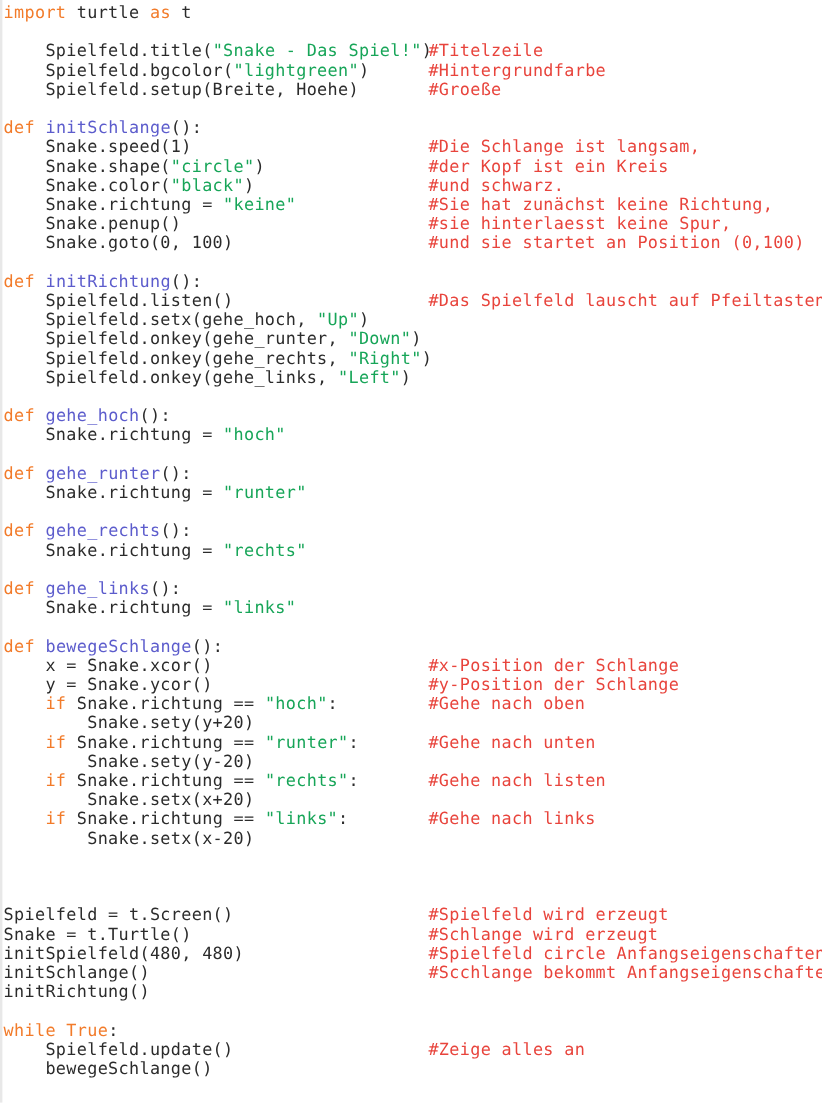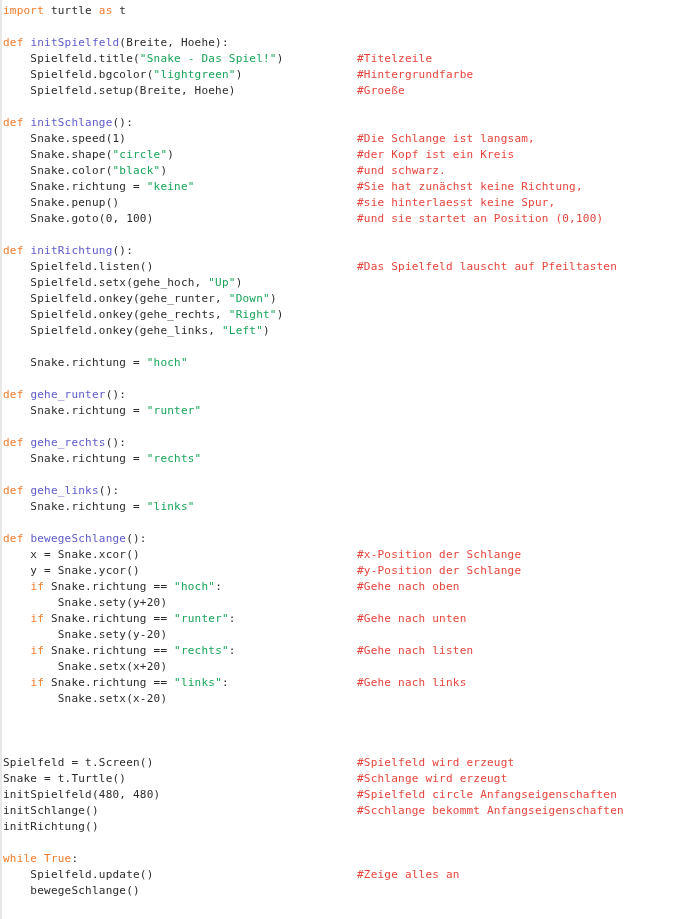--- a/index.html
+++ b/index.html
@@ -26,21 +26,21 @@
     left: 0;
     top: 0;
     width: 2px;
     height: 919px;
     background: #e8e8e8;
   }
   .code-line {
     position: relative;
     height: 16px;
     line-height: 16px;
-    font-size: 11px;
+    font-size: 14px;
     white-space: pre;
     padding-left: 3px;
     letter-spacing: 0.02em;
   }
   .code-main {
     display: inline;
   }
   .comment-col {
     position: absolute;
     left: 357px;
@@ -56,40 +56,40 @@
   .tok-builtin  { color: #f27b2a; }
 </style>
 </head>
 <body>
 
 <div id="code-listing">
   <div class="gutter-strip"></div>
   <div id="lines-container">
       <div class="code-line"><span class="code-main"><span class="tok-keyword">import</span><span class="tok-plain"> turtle </span><span class="tok-keyword">as</span><span class="tok-plain"> t</span></span></div>
       <div class="code-line"><span class="code-main"></span></div>
-      <div class="code-line"><span class="code-main"><span class="tok-keyword">def</span><span class="tok-plain"> </span><span class="tok-def">initSpielfeld</span><span class="tok-plain">(Breite, Hoehe):</span></span></div>
       <div class="code-line"><span class="code-main"><span class="tok-plain">    Spielfeld.title(</span><span class="tok-string">"Snake - Das Spiel!"</span><span class="tok-plain">)</span></span><span class="comment-col tok-comment">#Titelzeile</span></div>
       <div class="code-line"><span class="code-main"><span class="tok-plain">    Spielfeld.bgcolor(</span><span class="tok-string">"lightgreen"</span><span class="tok-plain">)</span></span><span class="comment-col tok-comment">#Hintergrundfarbe</span></div>
       <div class="code-line"><span class="code-main"><span class="tok-plain">    Spielfeld.setup(Breite, Hoehe)</span></span><span class="comment-col tok-comment">#Groeße</span></div>
       <div class="code-line"><span class="code-main"></span></div>
       <div class="code-line"><span class="code-main"><span class="tok-keyword">def</span><span class="tok-plain"> </span><span class="tok-def">initSchlange</span><span class="tok-plain">():</span></span></div>
       <div class="code-line"><span class="code-main"><span class="tok-plain">    Snake.speed(1)</span></span><span class="comment-col tok-comment">#Die Schlange ist langsam,</span></div>
       <div class="code-line"><span class="code-main"><span class="tok-plain">    Snake.shape(</span><span class="tok-string">"circle"</span><span class="tok-plain">)</span></span><span class="comment-col tok-comment">#der Kopf ist ein Kreis</span></div>
       <div class="code-line"><span class="code-main"><span class="tok-plain">    Snake.color(</span><span class="tok-string">"black"</span><span class="tok-plain">)</span></span><span class="comment-col tok-comment">#und schwarz.</span></div>
       <div class="code-line"><span class="code-main"><span class="tok-plain">    Snake.richtung = </span><span class="tok-string">"keine"</span></span><span class="comment-col tok-comment">#Sie hat zunächst keine Richtung,</span></div>
       <div class="code-line"><span class="code-main"><span class="tok-plain">    Snake.penup()</span></span><span class="comment-col tok-comment">#sie hinterlaesst keine Spur,</span></div>
       <div class="code-line"><span class="code-main"><span class="tok-plain">    Snake.goto(0, 100)</span></span><span class="comment-col tok-comment">#und sie startet an Position (0,100)</span></div>
       <div class="code-line"><span class="code-main"></span></div>
       <div class="code-line"><span class="code-main"><span class="tok-keyword">def</span><span class="tok-plain"> </span><span class="tok-def">initRichtung</span><span class="tok-plain">():</span></span></div>
       <div class="code-line"><span class="code-main"><span class="tok-plain">    Spielfeld.listen()</span></span><span class="comment-col tok-comment">#Das Spielfeld lauscht auf Pfeiltasten</span></div>
       <div class="code-line"><span class="code-main"><span class="tok-plain">    Spielfeld.setx(gehe_hoch, </span><span class="tok-string">"Up"</span><span class="tok-plain">)</span></span></div>
       <div class="code-line"><span class="code-main"><span class="tok-plain">    Spielfeld.onkey(gehe_runter, </span><span class="tok-string">"Down"</span><span class="tok-plain">)</span></span></div>
       <div class="code-line"><span class="code-main"><span class="tok-plain">    Spielfeld.onkey(gehe_rechts, </span><span class="tok-string">"Right"</span><span class="tok-plain">)</span></span></div>
       <div class="code-line"><span class="code-main"><span class="tok-plain">    Spielfeld.onkey(gehe_links, </span><span class="tok-string">"Left"</span><span class="tok-plain">)</span></span></div>
       <div class="code-line"><span class="code-main"></span></div>
+      <div class="code-line"><span class="code-main"><span class="tok-keyword">def</span><span class="tok-plain"> </span><span class="tok-def">gehe_hoch</span><span class="tok-plain">():</span></span></div>
       <div class="code-line"><span class="code-main"><span class="tok-plain">    Snake.richtung = </span><span class="tok-string">"hoch"</span></span></div>
       <div class="code-line"><span class="code-main"></span></div>
       <div class="code-line"><span class="code-main"><span class="tok-keyword">def</span><span class="tok-plain"> </span><span class="tok-def">gehe_runter</span><span class="tok-plain">():</span></span></div>
       <div class="code-line"><span class="code-main"><span class="tok-plain">    Snake.richtung = </span><span class="tok-string">"runter"</span></span></div>
       <div class="code-line"><span class="code-main"></span></div>
       <div class="code-line"><span class="code-main"><span class="tok-keyword">def</span><span class="tok-plain"> </span><span class="tok-def">gehe_rechts</span><span class="tok-plain">():</span></span></div>
       <div class="code-line"><span class="code-main"><span class="tok-plain">    Snake.richtung = </span><span class="tok-string">"rechts"</span></span></div>
       <div class="code-line"><span class="code-main"></span></div>
       <div class="code-line"><span class="code-main"><span class="tok-keyword">def</span><span class="tok-plain"> </span><span class="tok-def">gehe_links</span><span class="tok-plain">():</span></span></div>
       <div class="code-line"><span class="code-main"><span class="tok-plain">    Snake.richtung = </span><span class="tok-string">"links"</span></span></div>

